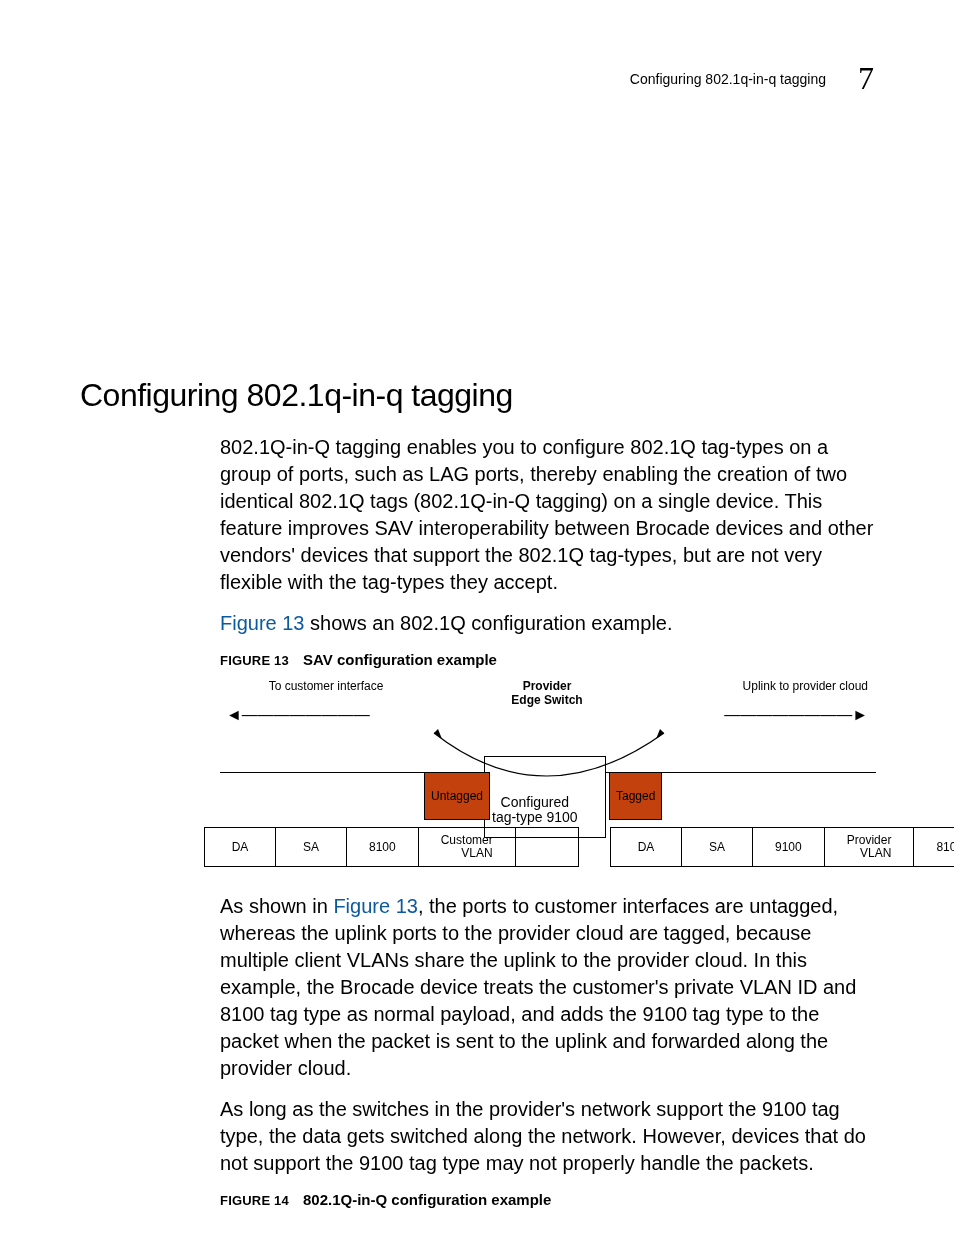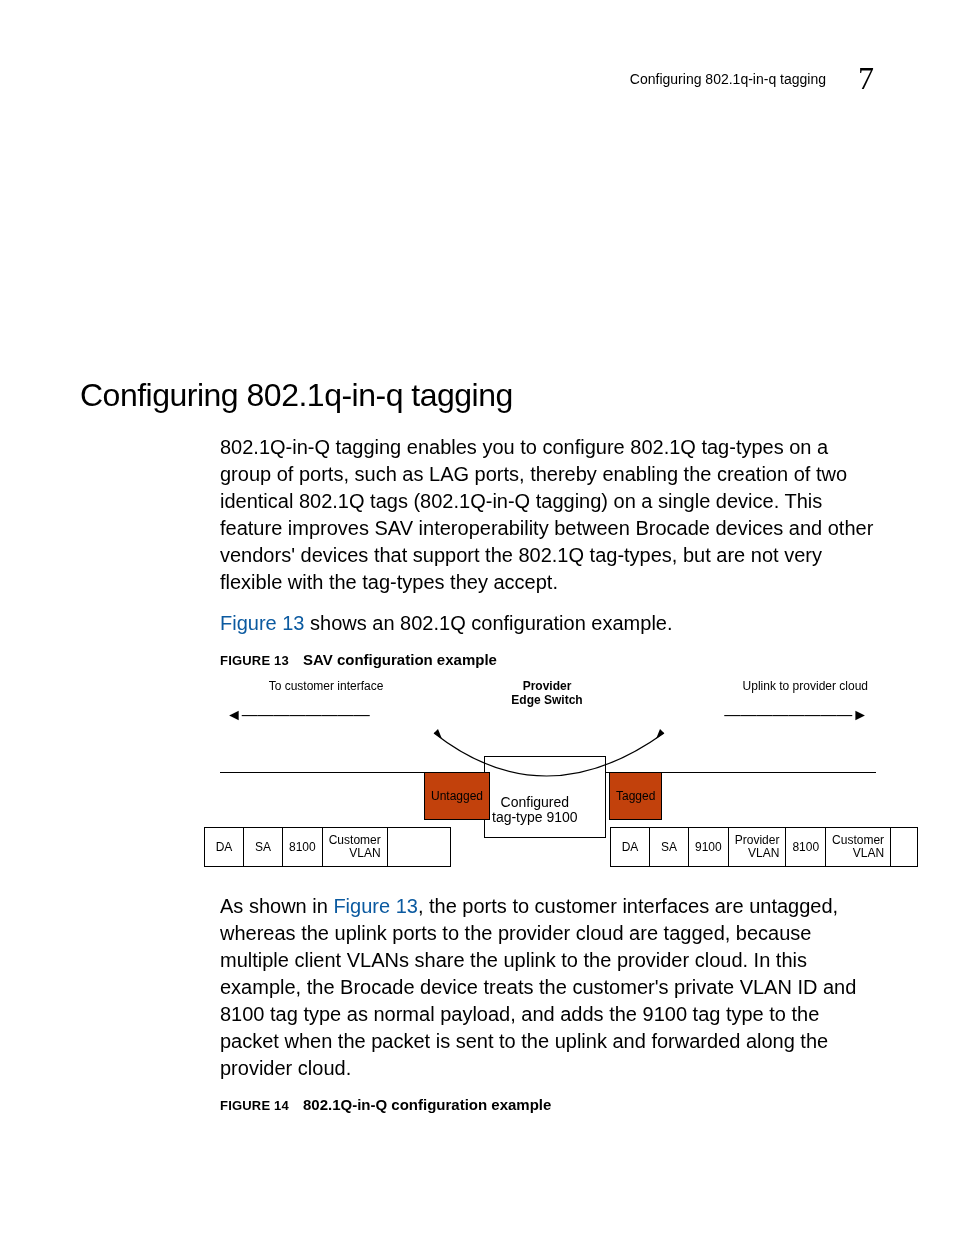--- a/index.html
+++ b/index.html
@@ -121,21 +121,21 @@
     line-height: 1.1;
   }
   .packet-row {
     position: absolute;
     top: 148px;
     display: flex;
   }
   .packet-row .cell {
     border: 1px solid #000;
     border-right: none;
-    padding: 6px 6px;
+    padding: 6px 22px;
     text-align: center;
     font-size: 12px;
     line-height: 1.1;
     display: flex;
     align-items: center;
     justify-content: center;
     min-width: 26px;
   }
   .packet-row .cell:last-child { border-right: 1px solid #000; }
   .packet-row .wide { padding-left: 18px; padding-right: 18px; }
@@ -223,20 +223,21 @@
             <span>VLAN</span>
           </div>
         <div class="cell" style="min-width:14px;">&nbsp;</div>
       </div>
     </div>
 
     <p class="body">
       <span>As shown in </span><span class="link">Figure 13</span><span>, the ports to customer interfaces are untagged, whereas the uplink ports to the provider cloud are tagged, because multiple client VLANs share the uplink to the provider cloud. In this example, the Brocade device treats the customer's private VLAN ID and 8100 tag type as normal payload, and adds the 9100 tag type to the packet when the packet is sent to the uplink and forwarded along the provider cloud.</span>
     </p>
 
+    <p class="body">As long as the switches in the provider's network support the 9100 tag type, the data gets switched along the network. However, devices that do not support the 9100 tag type may not properly handle the packets.</p>
 
 
     <div class="figline">
       <span class="figlabel">FIGURE 14</span><span class="figcaption">802.1Q-in-Q configuration example</span>
     </div>
 
   </div>
 </div>
 
 </body></html>

